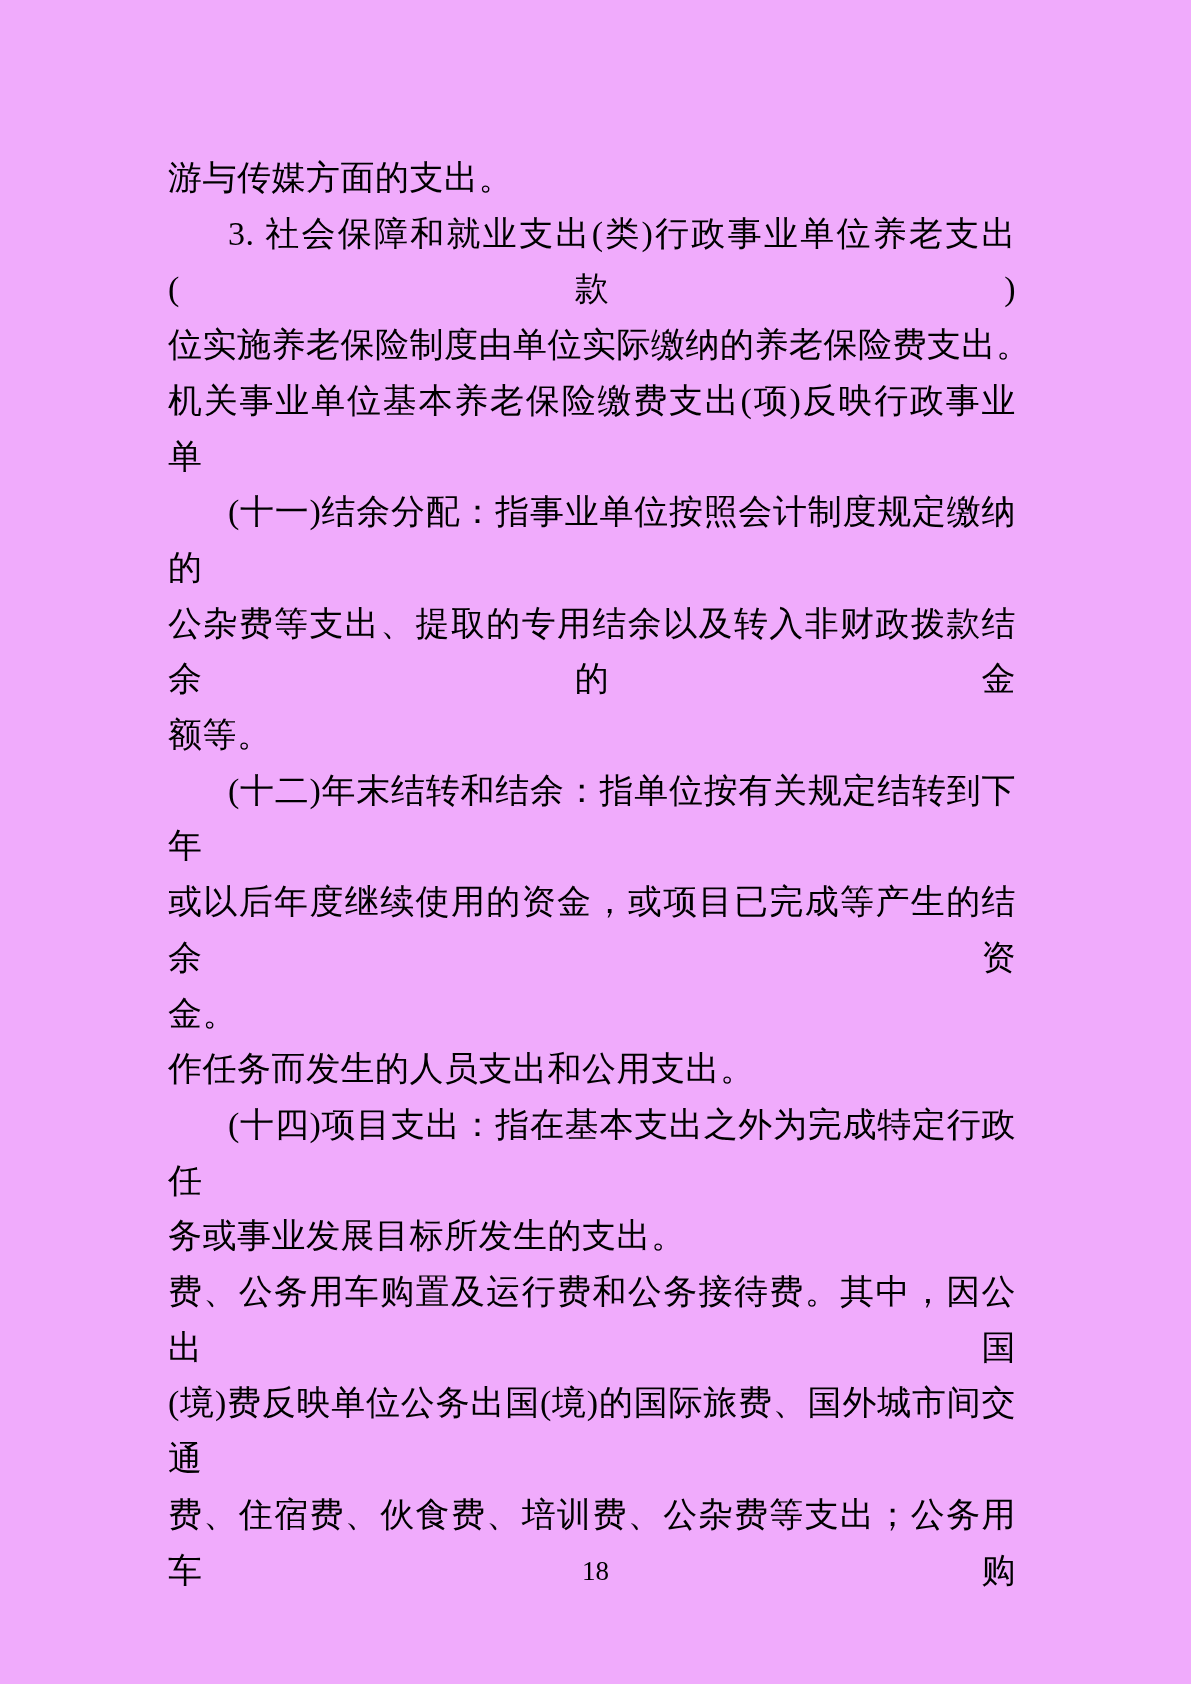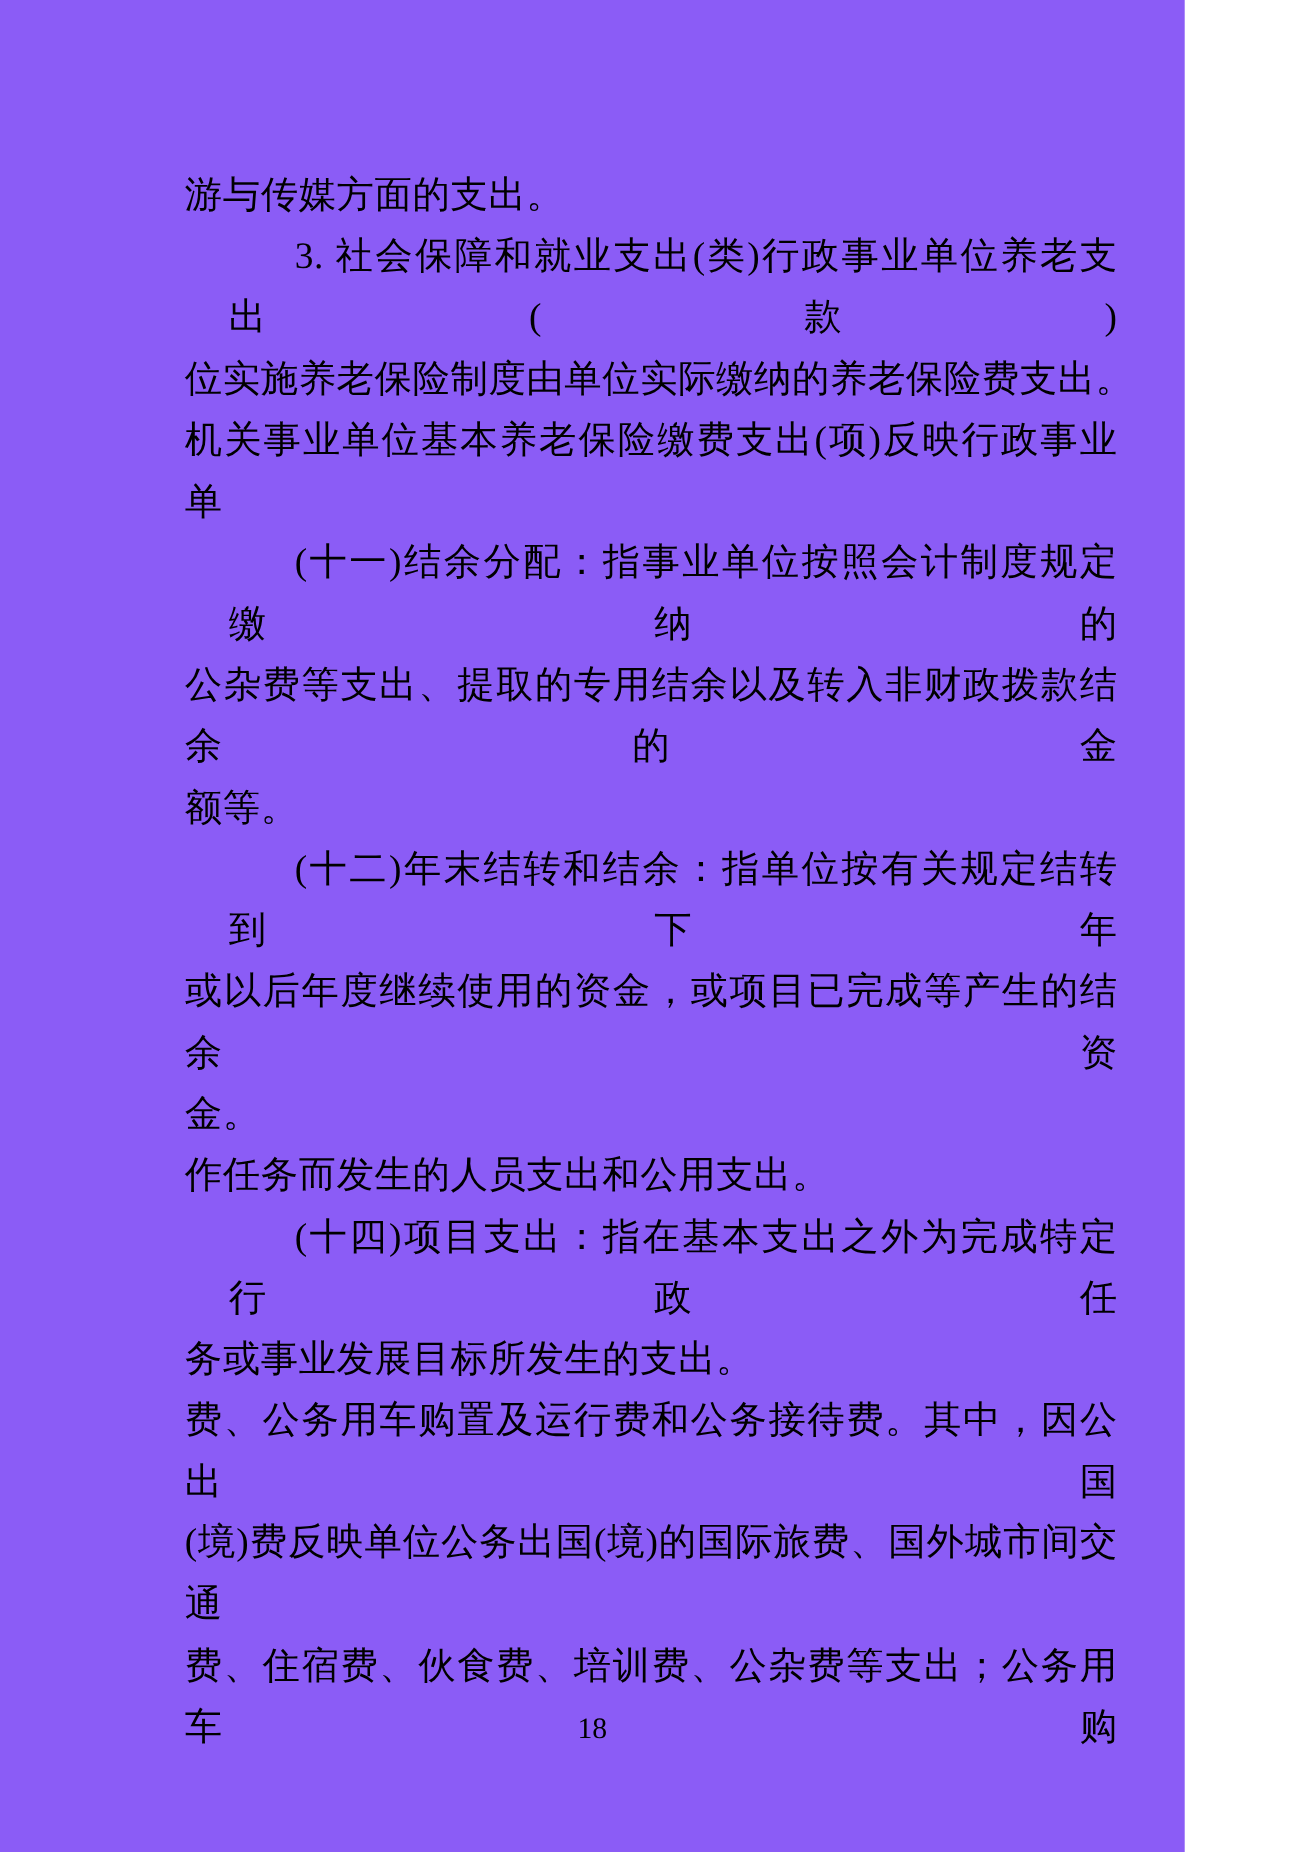--- a/index.html
+++ b/index.html
@@ -2,23 +2,23 @@
 <html lang="zh"><head>
 <meta charset="utf-8">
 <style>
   html, body {
     margin: 0;
     padding: 0;
     background: #ffffff;
   }
   .page {
     position: relative;
-    width: 1077px;
+    width: 1191px;
     height: 1684px;
-    background: #8b5cf6;
+    background: #f0abfc;
     overflow: hidden;
     font-family: "Liberation Serif", serif;
     color: #000000;
   }
   .content {
     position: absolute;
     left: 168px;
     top: 150px;
     width: 848px;
     font-size: 34px;
@@ -29,21 +29,20 @@
     white-space: nowrap;
   }
   .line.jst {
     white-space: normal;
     text-align: justify;
     text-align-last: justify;
     -moz-text-align-last: justify;
   }
   .line.ind {
     text-indent: 60px;
-    margin-left: 40px;
   }
   .page-footer {
     position: absolute;
     left: 0;
     top: 1556px;
     width: 100%;
     text-align: center;
     font-size: 27px;
     line-height: 30px;
     font-family: "Liberation Serif", serif;

